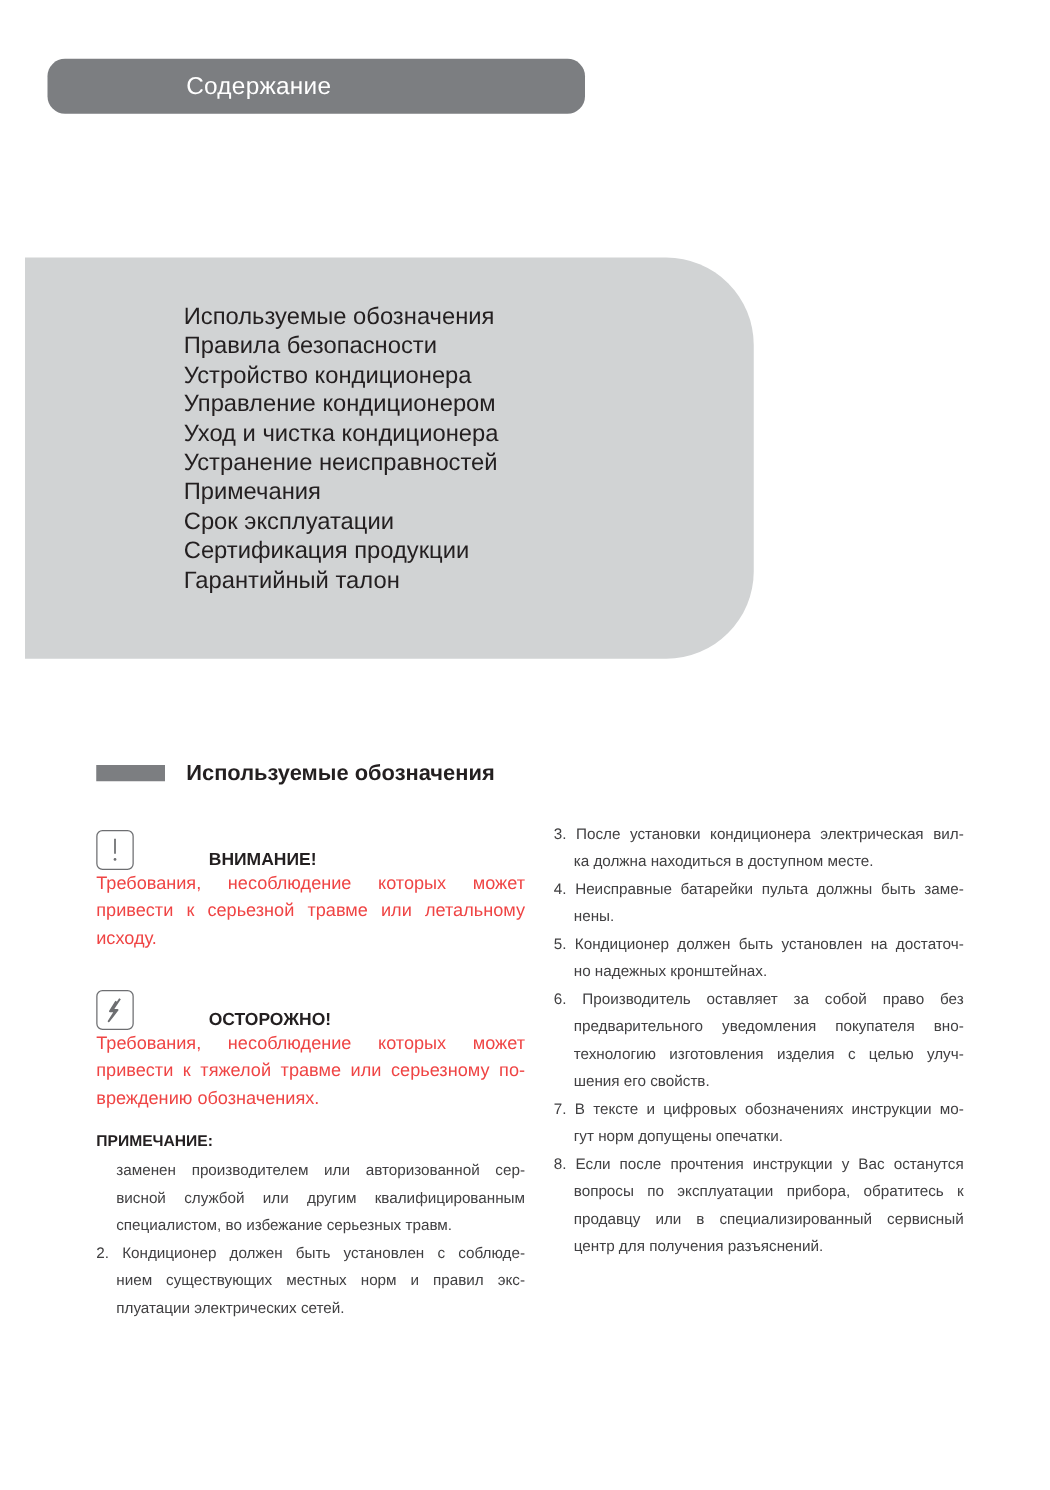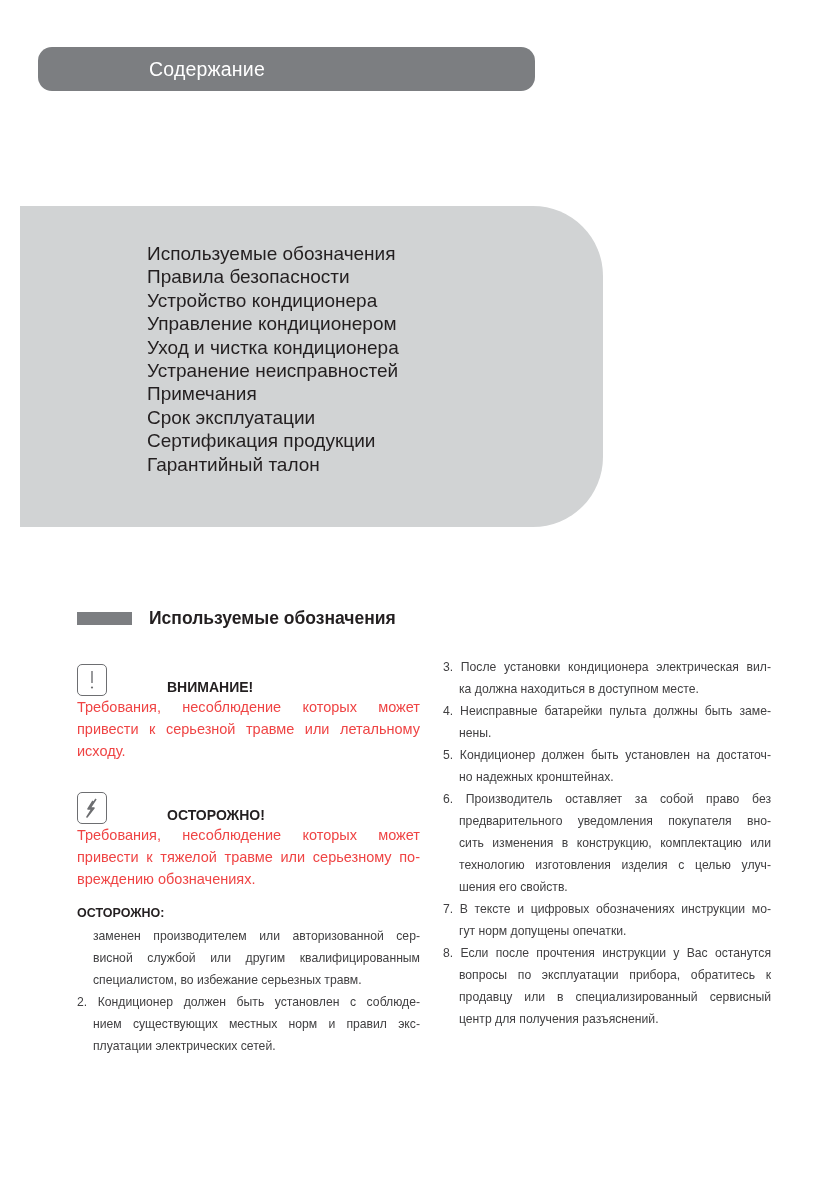--- a/index.html
+++ b/index.html
@@ -12,21 +12,21 @@
       height: 1192px;
       position: relative;
       overflow: hidden;
       font-family: "Liberation Sans", "DejaVu Sans", sans-serif;
       color: #231f20;
     }
     .header-bar {
       position: absolute;
       left: 38px;
       top: 47px;
-      width: 497px;
+      width: 430px;
       height: 44px;
       background: #7c7e81;
       border-radius: 14px;
       box-sizing: border-box;
     }
     .header-title {
       position: absolute;
       left: 111px;
       top: 11px;
       font-size: 19.5px;
@@ -207,21 +207,21 @@
           <path d="M13 2 L7 11 L11 11 L4 20 L9 12 L5 12 L10 4" fill="none" stroke="#6d6e71" stroke-width="1.6" stroke-linejoin="round"></path>
         </svg>
       </div>
       <span class="notice-label">ОСТОРОЖНО!</span>
     </div>
     <div class="body-line">Требования, несоблюдение которых может</div>
     <div class="body-line">привести к тяжелой травме или серьезному по-</div>
     <div class="body-line last">вреждению обозначениях.</div>
   </div>
 
-  <div class="note-head">ОСТОРОЖНО:</div>
+  <div class="note-head">ПРИМЕЧАНИЕ:</div>
 
   <div class="note-item">
     <div class="note-line cont">заменен производителем или авторизованной сер-</div>
     <div class="note-line cont">висной службой или другим квалифицированным</div>
     <div class="note-line cont last">специалистом, во избежание серьезных травм.</div>
   </div>
 
   <div class="note-item">
     <div class="note-line">2. Кондиционер должен быть установлен с соблюде-</div>
     <div class="note-line cont">нием существующих местных норм и правил экс-</div>
@@ -243,21 +243,20 @@
   </div>
 
   <div class="note-item">
     <div class="note-line">5. Кондиционер должен быть установлен на достаточ-</div>
     <div class="note-line cont last">но надежных кронштейнах.</div>
   </div>
 
   <div class="note-item">
     <div class="note-line">6. Производитель оставляет за собой право без</div>
     <div class="note-line cont">предварительного уведомления покупателя вно-</div>
-    <div class="note-line cont">сить изменения в конструкцию, комплектацию или</div>
     <div class="note-line cont">технологию изготовления изделия с целью улуч-</div>
     <div class="note-line cont last">шения его свойств.</div>
   </div>
 
   <div class="note-item">
     <div class="note-line">7. В тексте и цифровых обозначениях инструкции мо-</div>
     <div class="note-line cont last">гут норм допущены опечатки.</div>
   </div>
 
   <div class="note-item">

